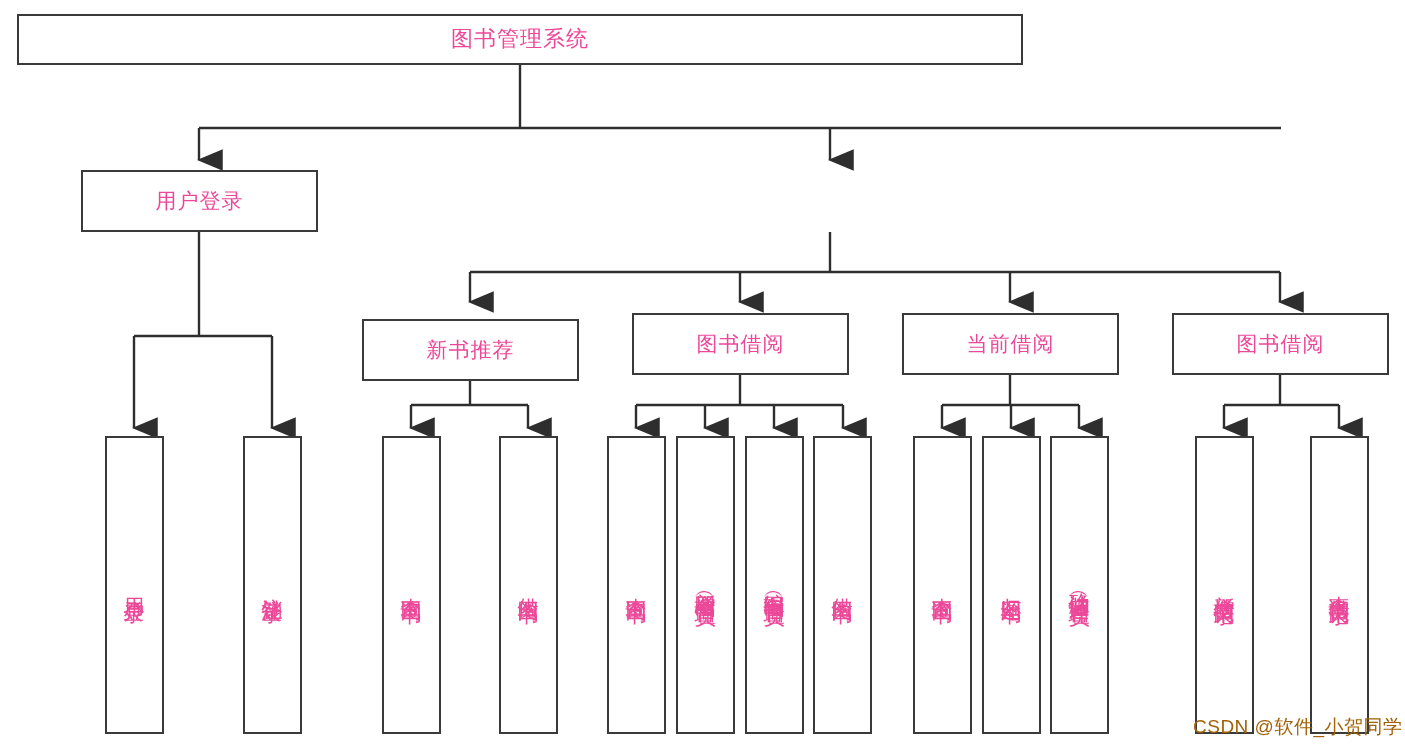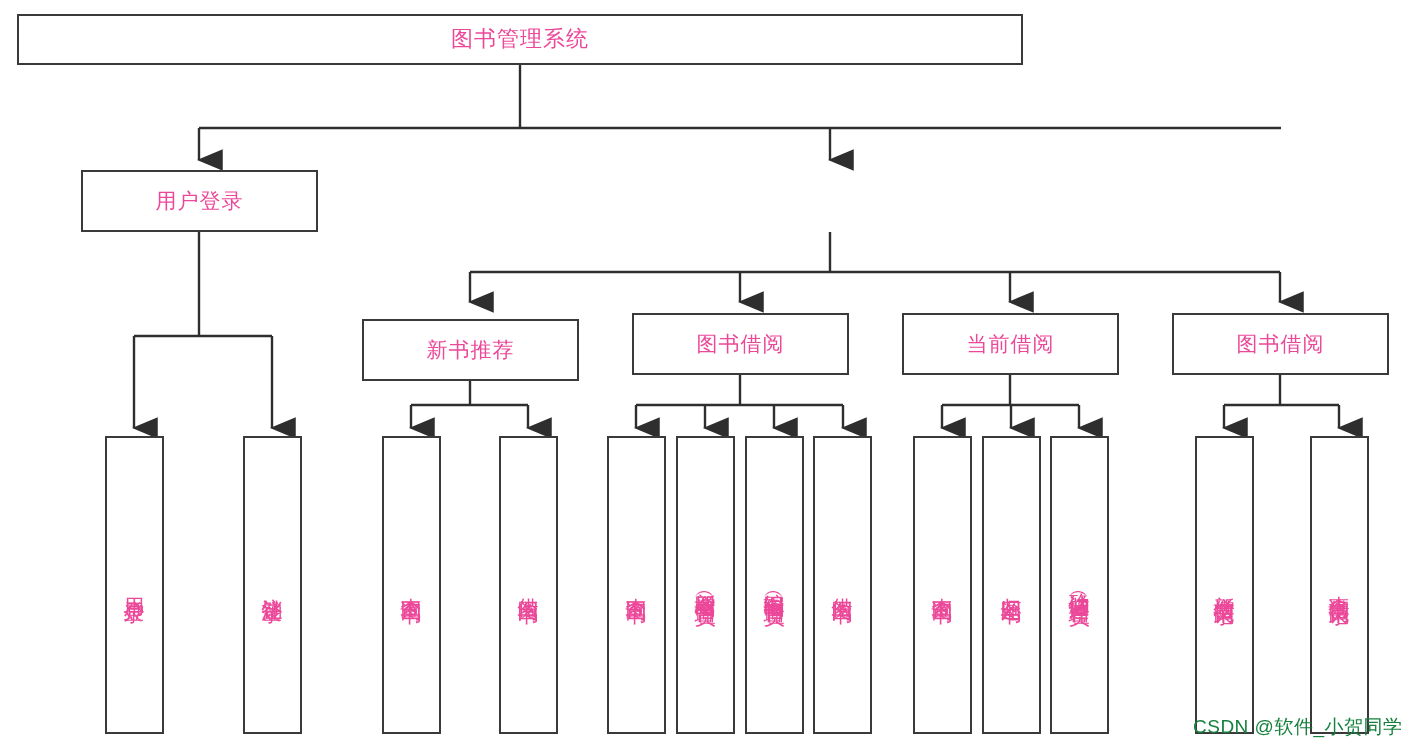--- a/index.html
+++ b/index.html
@@ -55,21 +55,21 @@
   .node.vert > span {
     writing-mode: vertical-rl;
     text-orientation: upright;
     display: block;
   }
   .node.root {
     font-size: 22px;
   }
   .watermark {
     position: absolute;
-    color: #15803d;
+    color: #a16207;
     font-size: 19px;
     letter-spacing: 0.5px;
     white-space: nowrap;
     user-select: none;
   }
 </style>
 </head>
 <body>
 
 <div id="canvas">

